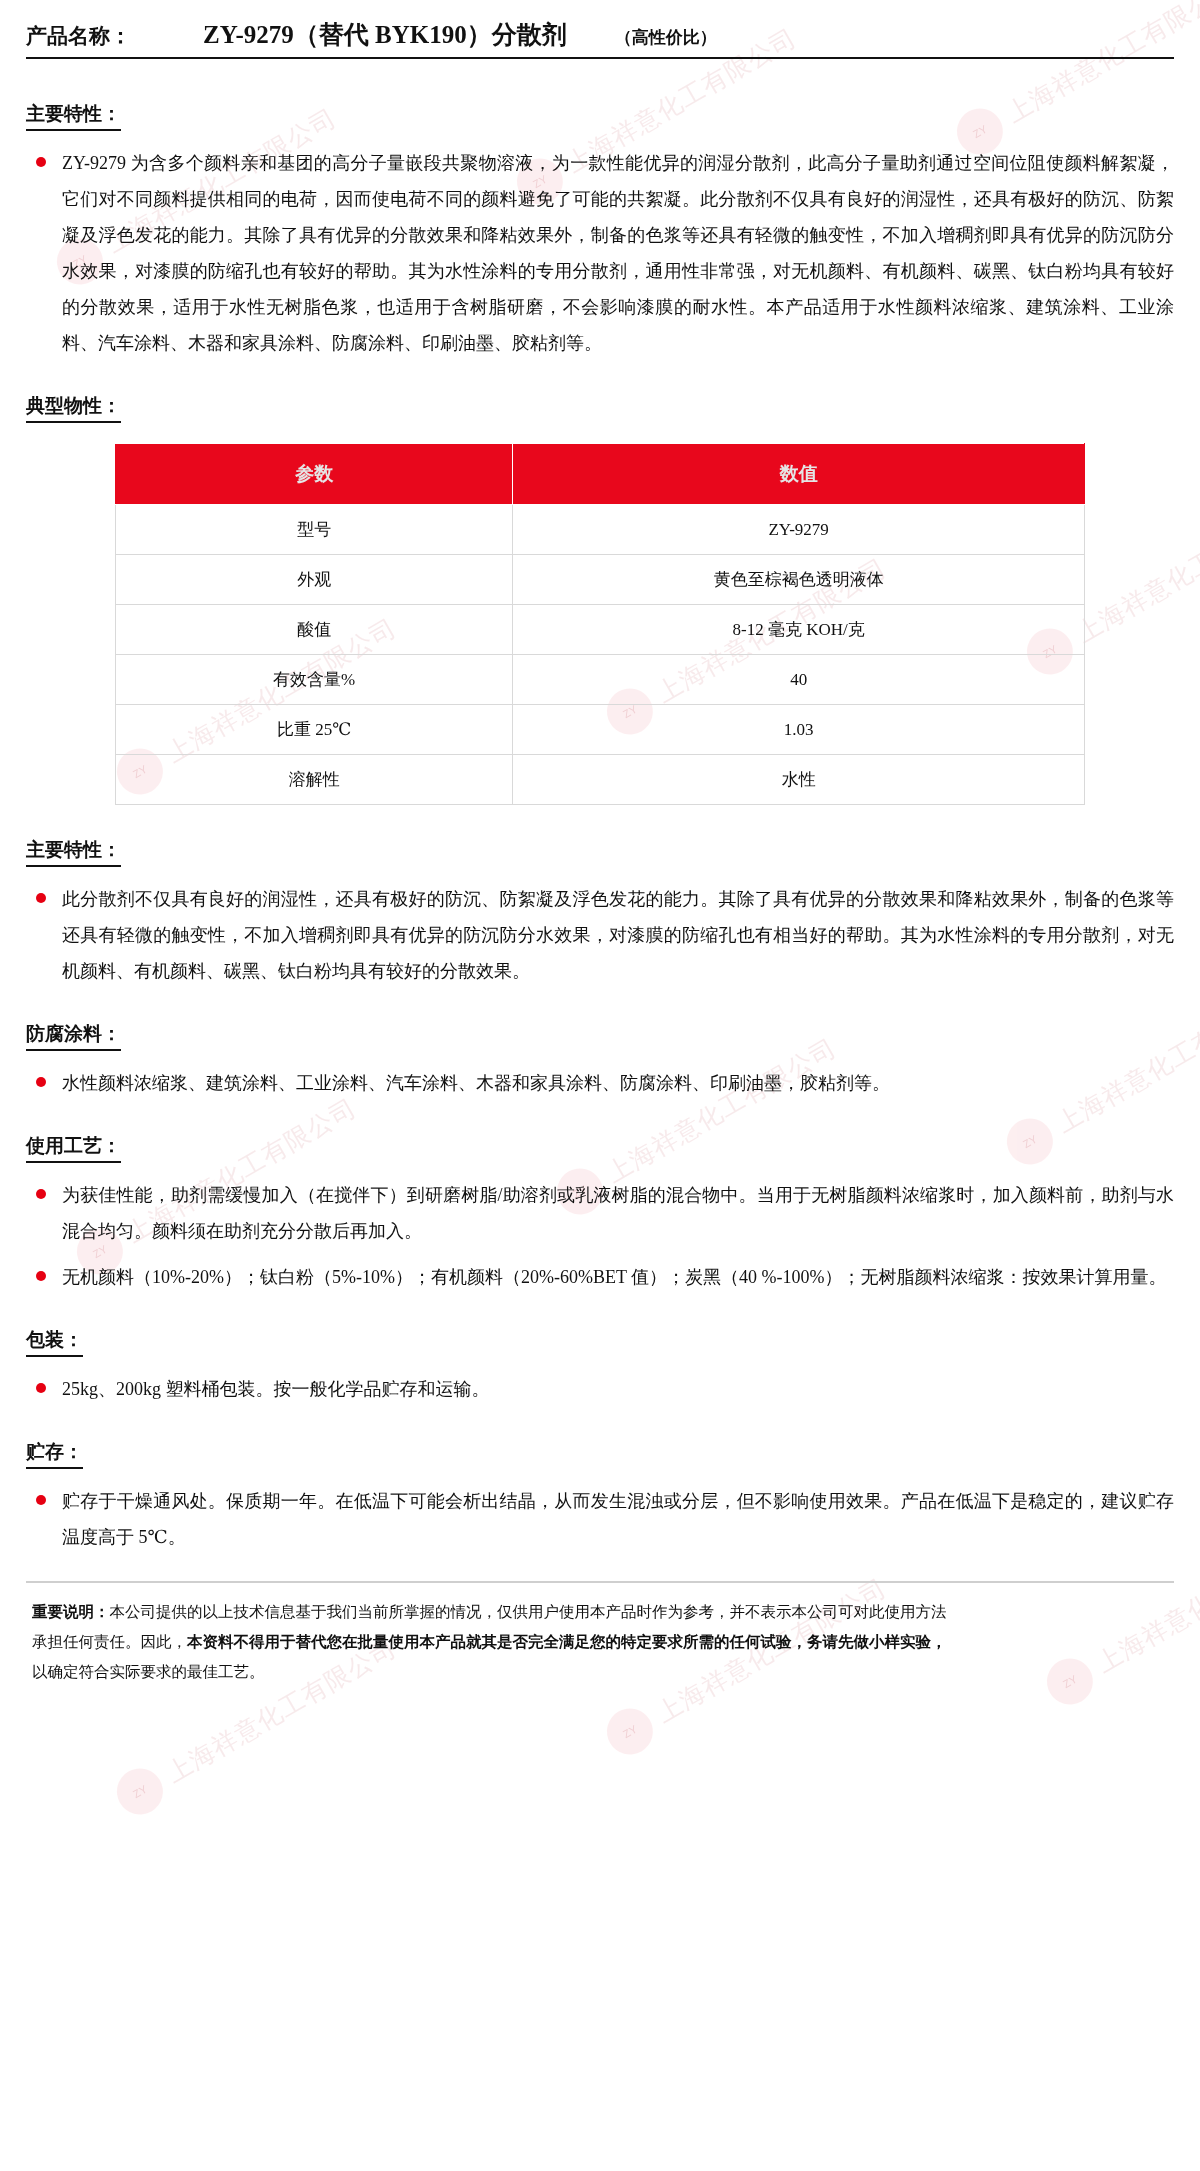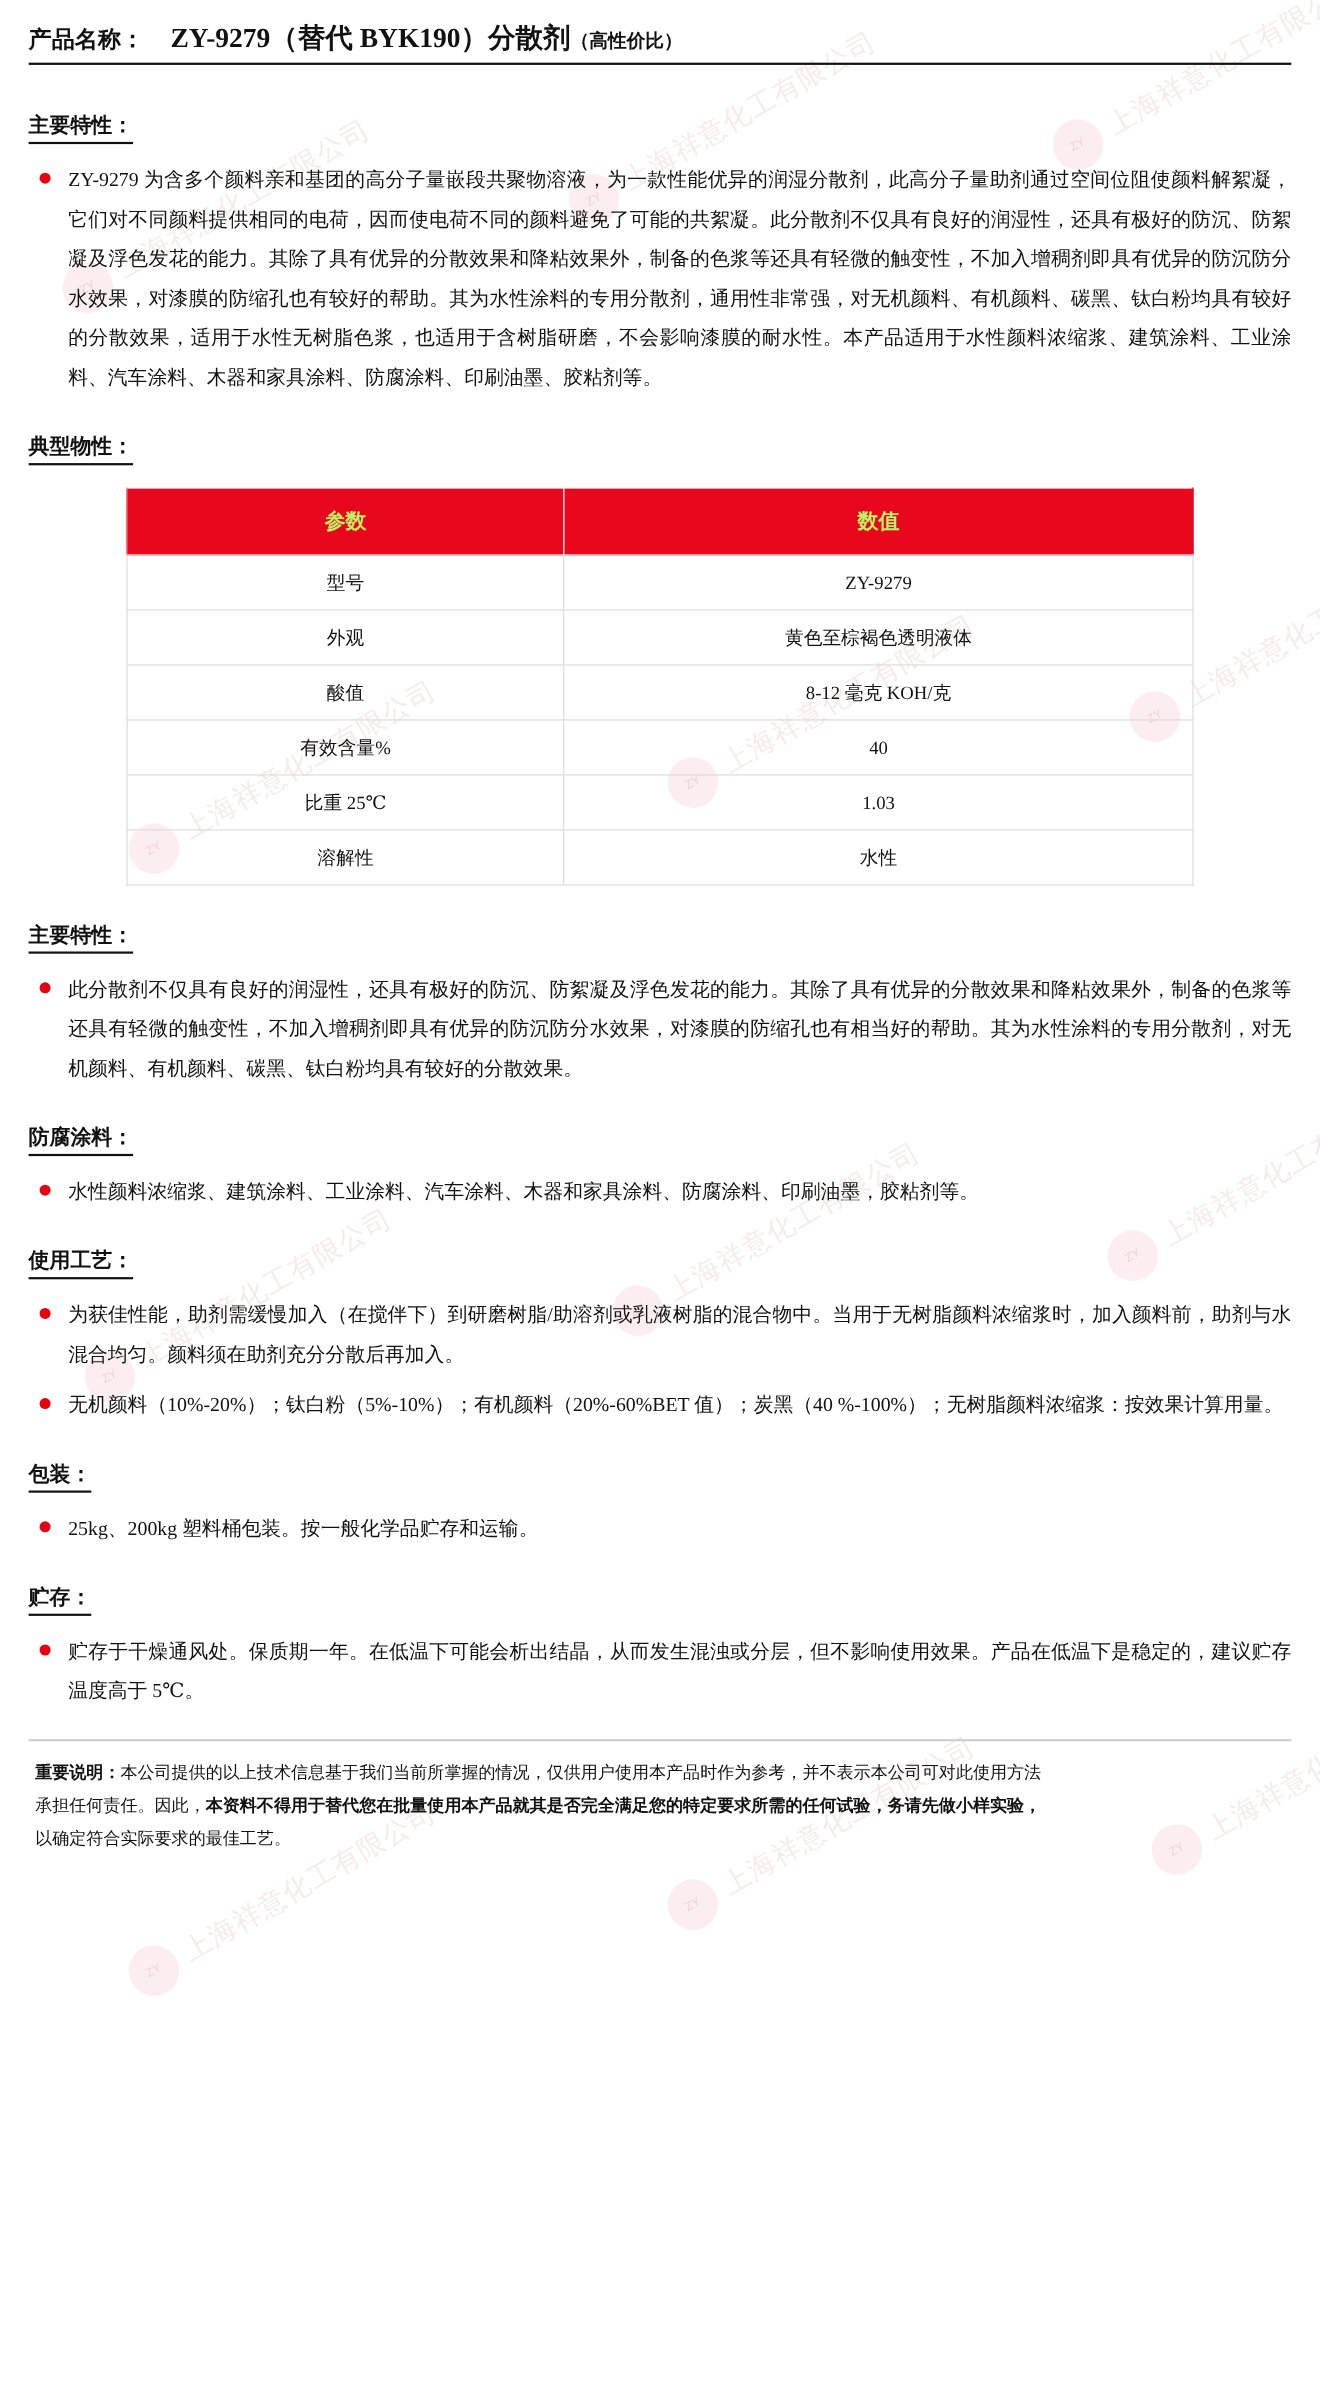--- a/index.html
+++ b/index.html
@@ -62,20 +62,21 @@
     letter-spacing: 1px;
   }
 
   
   .title-row {
     display: flex;
     align-items: baseline;
     border-bottom: 2px solid #111;
     padding-bottom: 6px;
     margin-bottom: 20px;
+    gap: 48px;
   }
   .title-label {
     font-size: 21px;
     font-weight: bold;
     white-space: nowrap;
   }
   .title-main {
     font-size: 25px;
     font-weight: bold;
     margin-left: 24px;
@@ -121,21 +122,21 @@
 
   
   table.props {
     border-collapse: collapse;
     margin: 6px auto 10px auto;
     width: 970px;
     background: transparent;
   }
   table.props th {
     background: #e8071c;
-    color: #bef264;
+    color: #e5e5e5;
     font-size: 19px;
     font-weight: bold;
     padding: 17px 0;
     border: 1px solid #ffffff;
     text-align: center;
   }
   table.props th:first-child { border-left: 1px solid #e8071c; }
   table.props th:last-child { border-right: 1px solid #e8071c; }
   table.props td {
     font-size: 17px;

